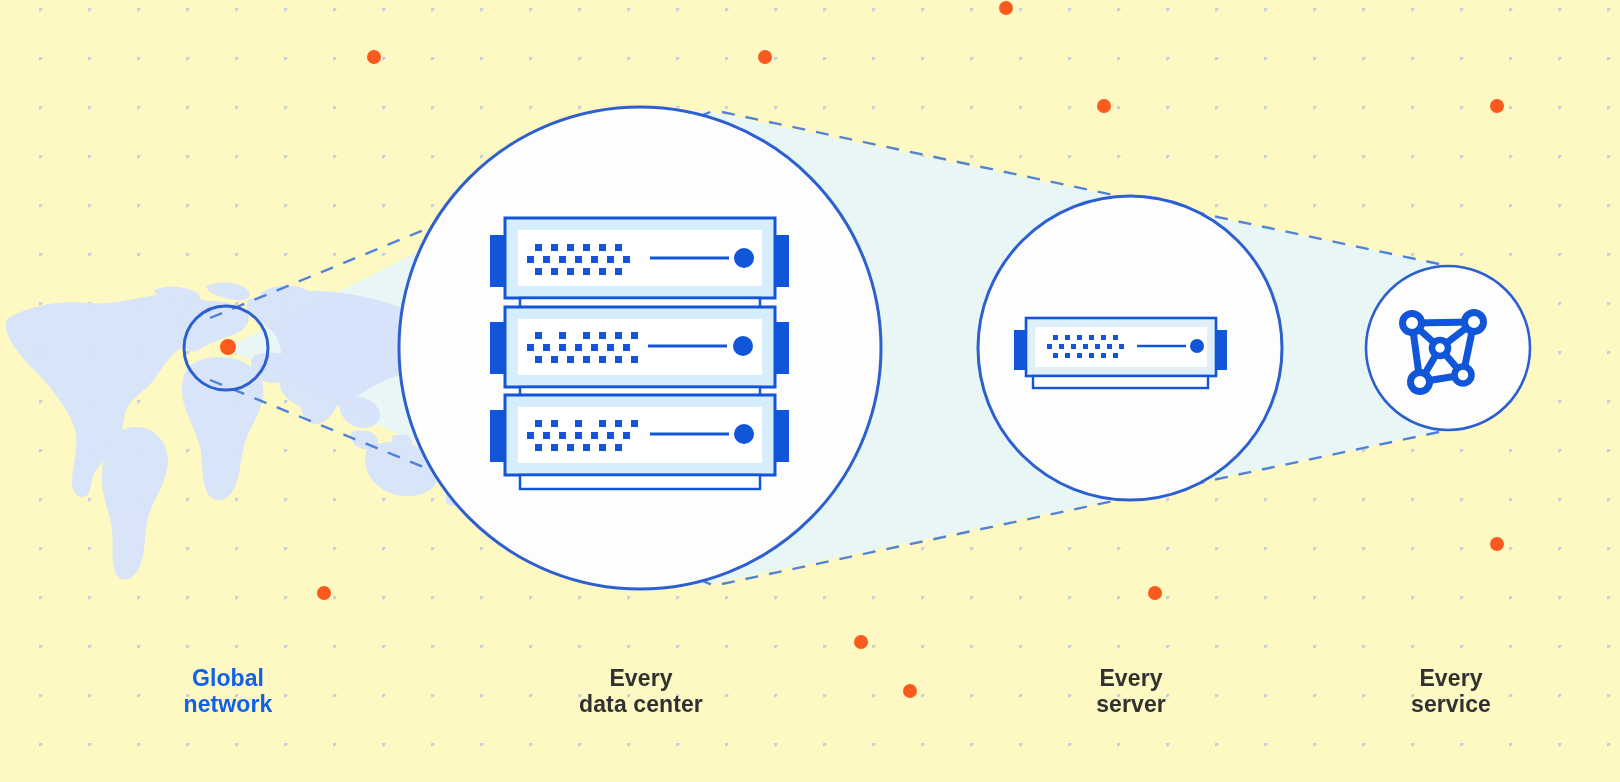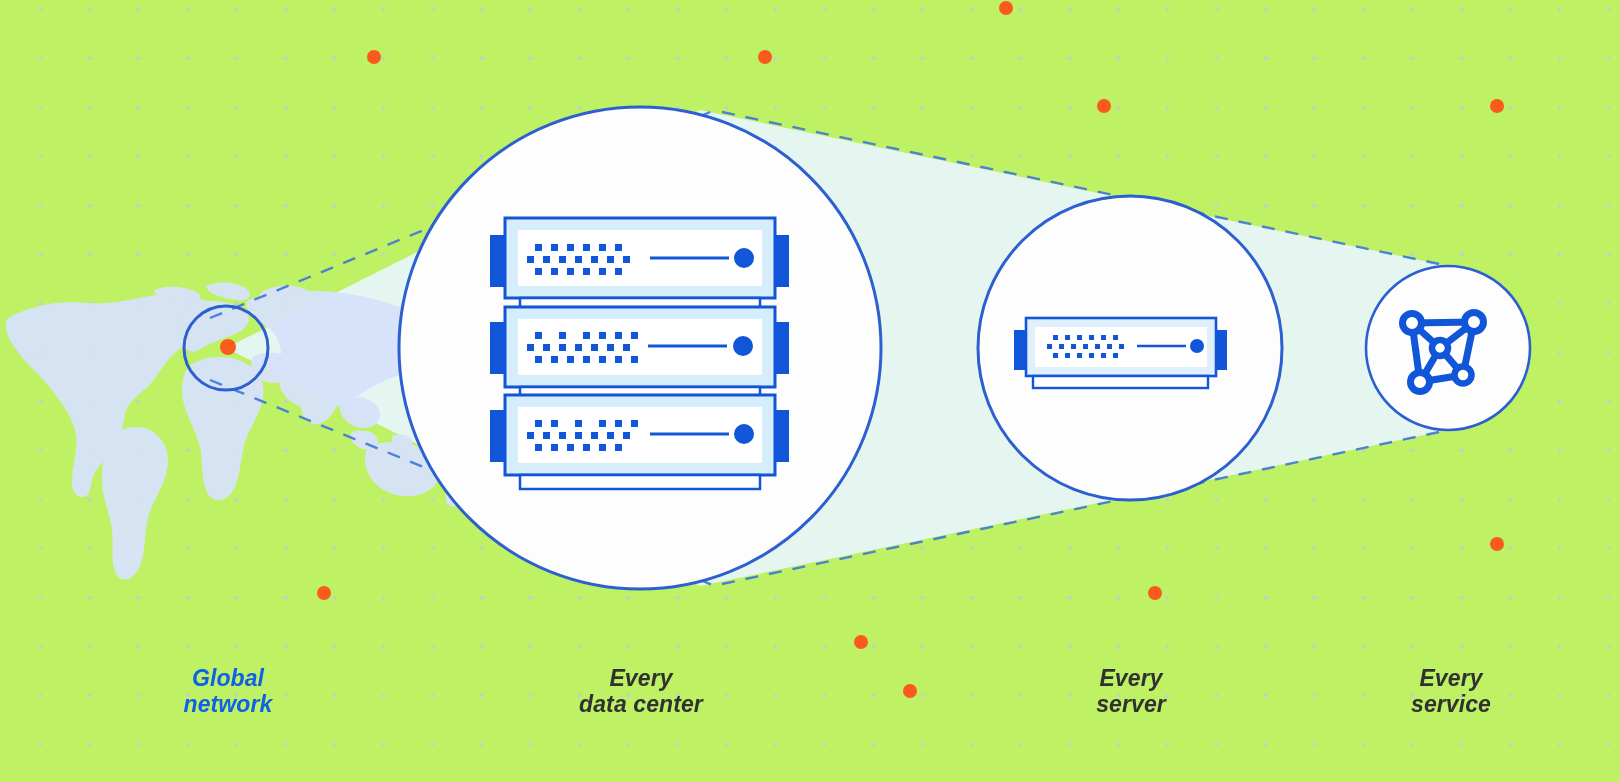--- a/index.html
+++ b/index.html
@@ -8,22 +8,21 @@
     background: #ffffff;
   }
   body {
     font-family: "Liberation Sans", sans-serif;
   }
   #stage {
     position: relative;
     width: 1620px;
     height: 782px;
     overflow: hidden;
-    background: #bef264;
-    font-style: italic;
+    background: #fef9c3;
   }
   #scene {
     position: absolute;
     inset: 0;
     width: 1620px;
     height: 782px;
     display: block;
   }
   .caption {
     position: absolute;

